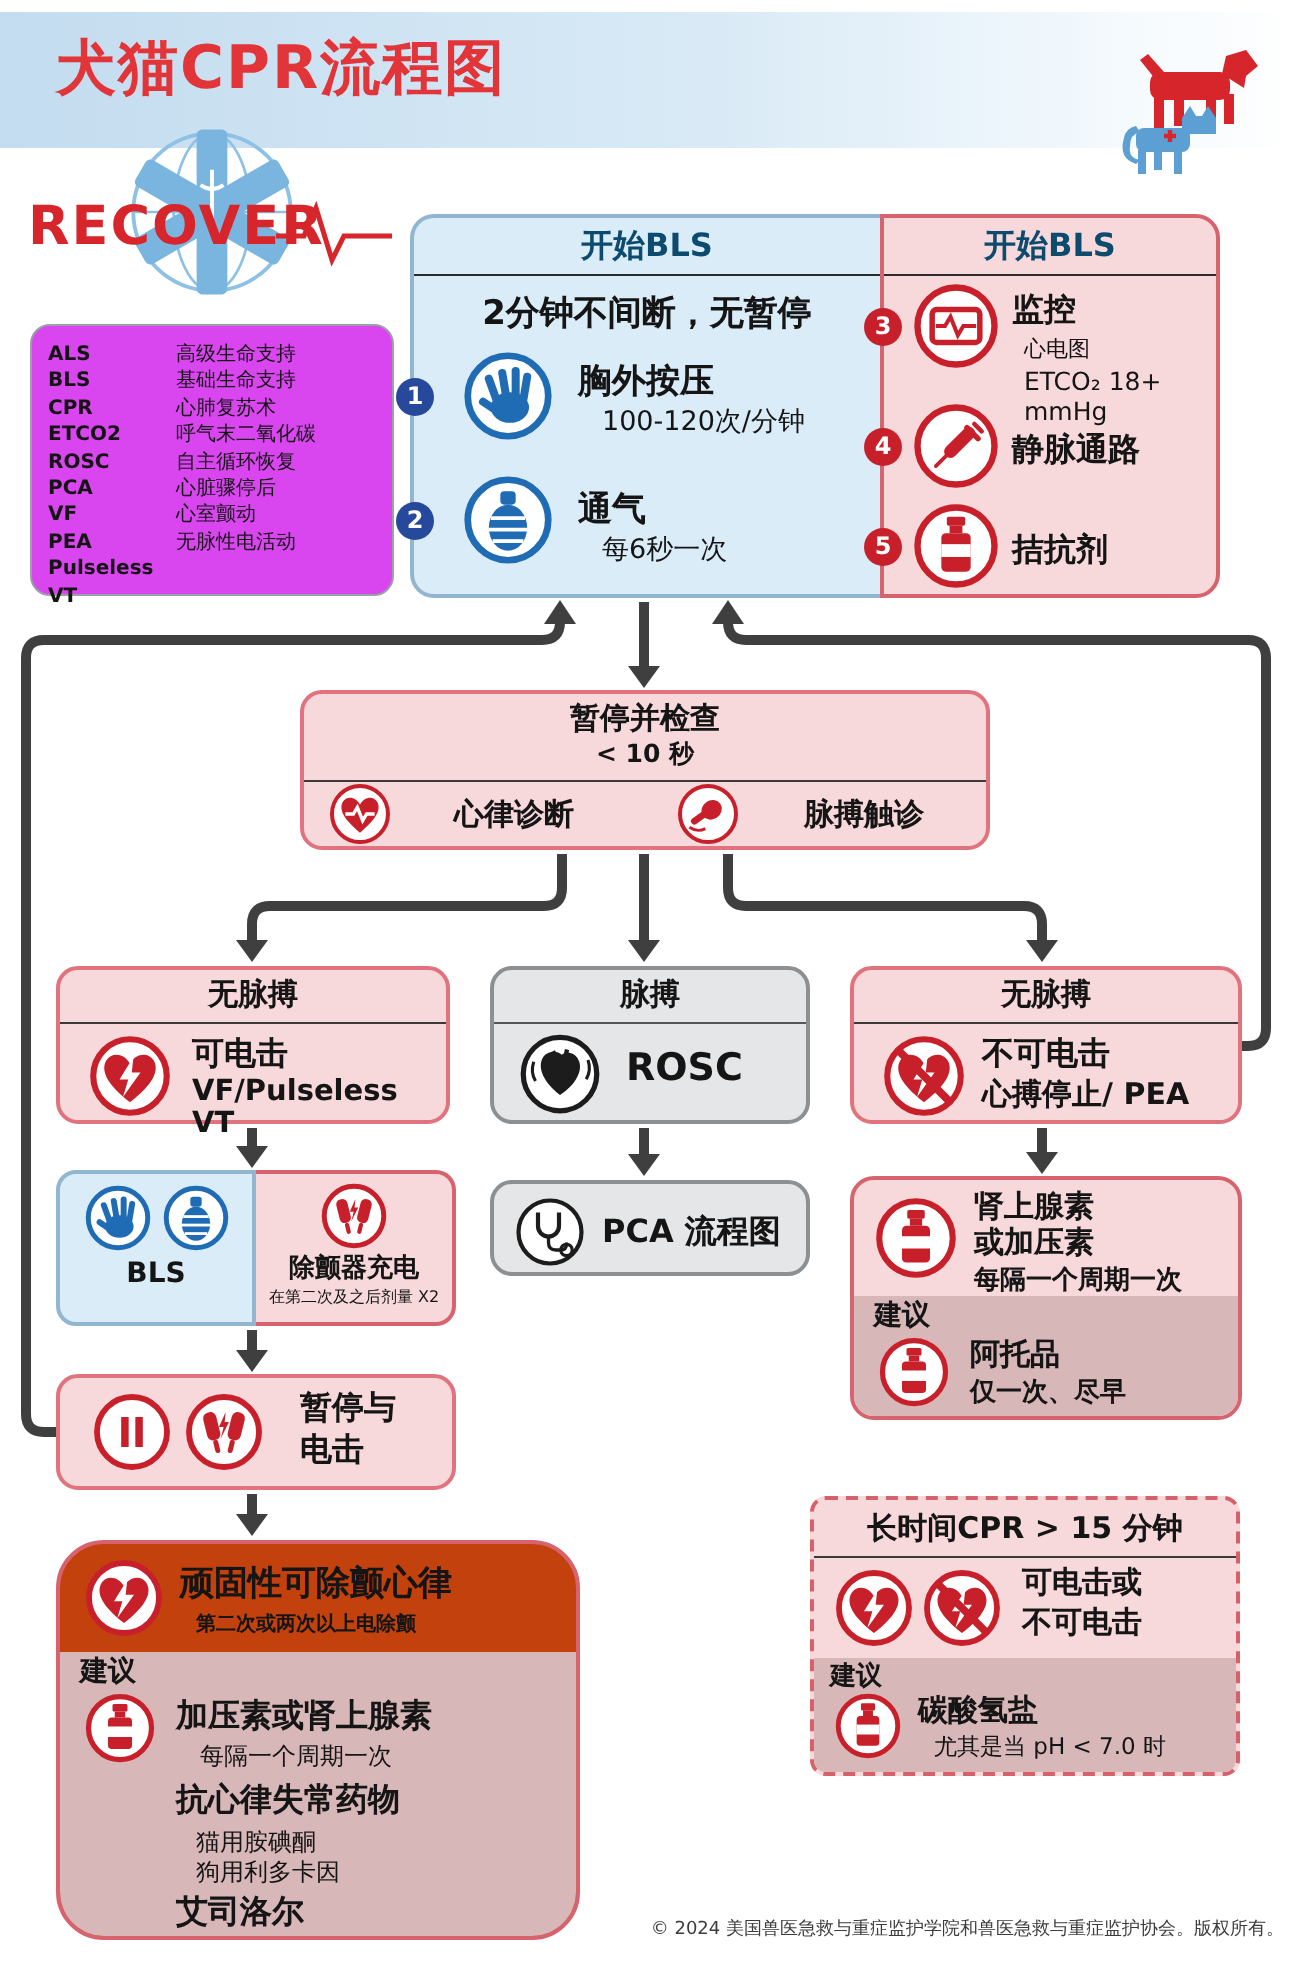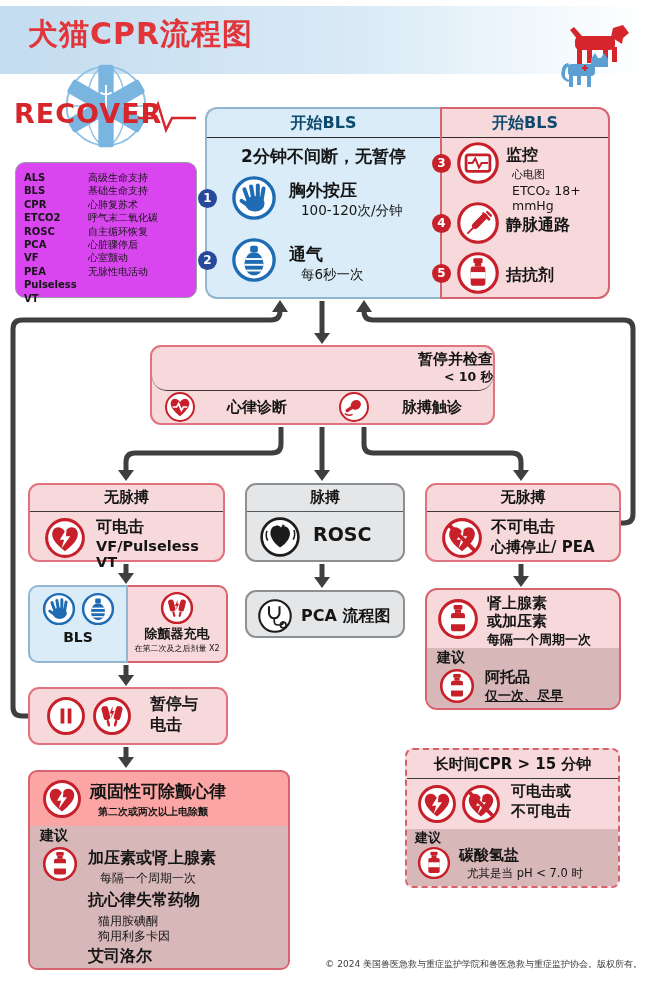--- a/index.html
+++ b/index.html
@@ -48,21 +48,21 @@
   .ic{display:block;}
 
   
   .combo{position:absolute;left:28px;top:585px;width:200px;height:78px;display:flex;}
   .combo-left{position:relative;width:100px;box-sizing:border-box;background:#d9ecf8;border:2px solid #93b6d0;border-radius:10px 0 0 10px;text-align:center;}
   .combo-right{position:relative;width:100px;box-sizing:border-box;background:#f8d9db;border:2px solid #d6636d;border-left:none;border-radius:0 10px 10px 0;text-align:center;}
 
   
   .advice-band{background:#d8b7b9;}
   .big-left{position:absolute;left:28px;top:770px;width:262px;height:200px;box-sizing:border-box;
-            border:2px solid #d6636d;border-radius:9px;overflow:hidden;background:#fca5a5;}
+            border:2px solid #d6636d;border-radius:24px;overflow:hidden;background:#c2410c;}
   .right-drugs{position:absolute;left:425px;top:588px;width:196px;height:122px;box-sizing:border-box;
                border:2px solid #d6636d;border-radius:12px;overflow:hidden;background:#f8d9db;}
   .dashed-box{position:absolute;left:405px;top:748px;width:215px;height:140px;box-sizing:border-box;
               border:2px dashed #d6616b;border-radius:8px;overflow:hidden;background:#f8d9db;}
 
   .footer{position:absolute;right:8px;top:958px;font-size:9px;color:#3c3c3c;}
 
   .connectors{position:absolute;left:0;top:0;pointer-events:none;}
 </style>
 </head>
@@ -316,21 +316,21 @@
       <div class="abs t-bold" style="left:64px;top:106px;font-size:16px;">静脉通路</div>
       <span class="badge red abs" style="left:-10px;top:155px;">5</span>
       <svg class="ic abs" style="left:14px;top:142px;" width="44" height="44">
           <use href="#sym-bottle"></use>
         </svg>
       <div class="abs t-bold" style="left:64px;top:156px;font-size:16px;">拮抗剂</div>
     </div>
   </div>
 
   <div class="fbox pink" style="left:150px;top:345px;width:345px;height:80px;">
-    <div style="text-align:right;border-bottom:1.5px solid #3a3a3a;padding:3px 0 4px;border-radius:15px;">
+    <div style="text-align:center;border-bottom:1.5px solid #3a3a3a;padding:3px 0 4px;">
       <div class="t-bold" style="font-size:15px;">暂停并检查</div>
       <div class="t-bold" style="font-size:12.5px;">&lt; 10 秒</div>
     </div>
     <svg class="ic abs" style="left:12px;top:44px;" width="32" height="32">
         <use href="#sym-heart-ecg"></use>
       </svg>
     <div class="abs t-bold" style="left:75px;top:51px;font-size:15px;">心律诊断</div>
     <svg class="ic abs" style="left:186px;top:44px;" width="32" height="32">
         <use href="#sym-pulse-hand"></use>
       </svg>
@@ -434,21 +434,21 @@
       <div class="abs t-bold" style="left:60px;top:4px;font-size:15px;">肾上腺素</div>
       <div class="abs t-bold" style="left:60px;top:22px;font-size:15px;">或加压素</div>
       <div class="abs t-bold" style="left:60px;top:41px;font-size:13px;">每隔一个周期一次</div>
     </div>
     <div class="advice-band" style="position:relative;height:64px;">
       <div class="abs t-bold" style="left:10px;top:1px;font-size:14px;">建议</div>
       <svg class="ic abs" style="left:12px;top:20px;" width="36" height="36">
           <use href="#sym-bottle"></use>
         </svg>
       <div class="abs t-bold" style="left:58px;top:20px;font-size:15px;">阿托品</div>
-      <div class="abs t-bold" style="left:58px;top:39px;font-size:13px;text-decoration:underline;">仅一次、尽早</div>
+      <div class="abs t-bold" style="left:58px;top:39px;font-size:13px;">仅一次、尽早</div>
     </div>
   </div>
 
   <div class="dashed-box">
     <div class="t-bold" style="text-align:center;font-size:15px;padding:5px 0 4px;border-bottom:1.5px solid #3a3a3a;">长时间CPR &gt; 15 分钟</div>
     <div style="position:relative;height:50px;">
       <svg class="ic abs" style="left:10px;top:5px;" width="40" height="40">
           <use href="#sym-shock-heart"></use>
         </svg>
       <svg class="ic abs" style="left:54px;top:5px;" width="40" height="40">

